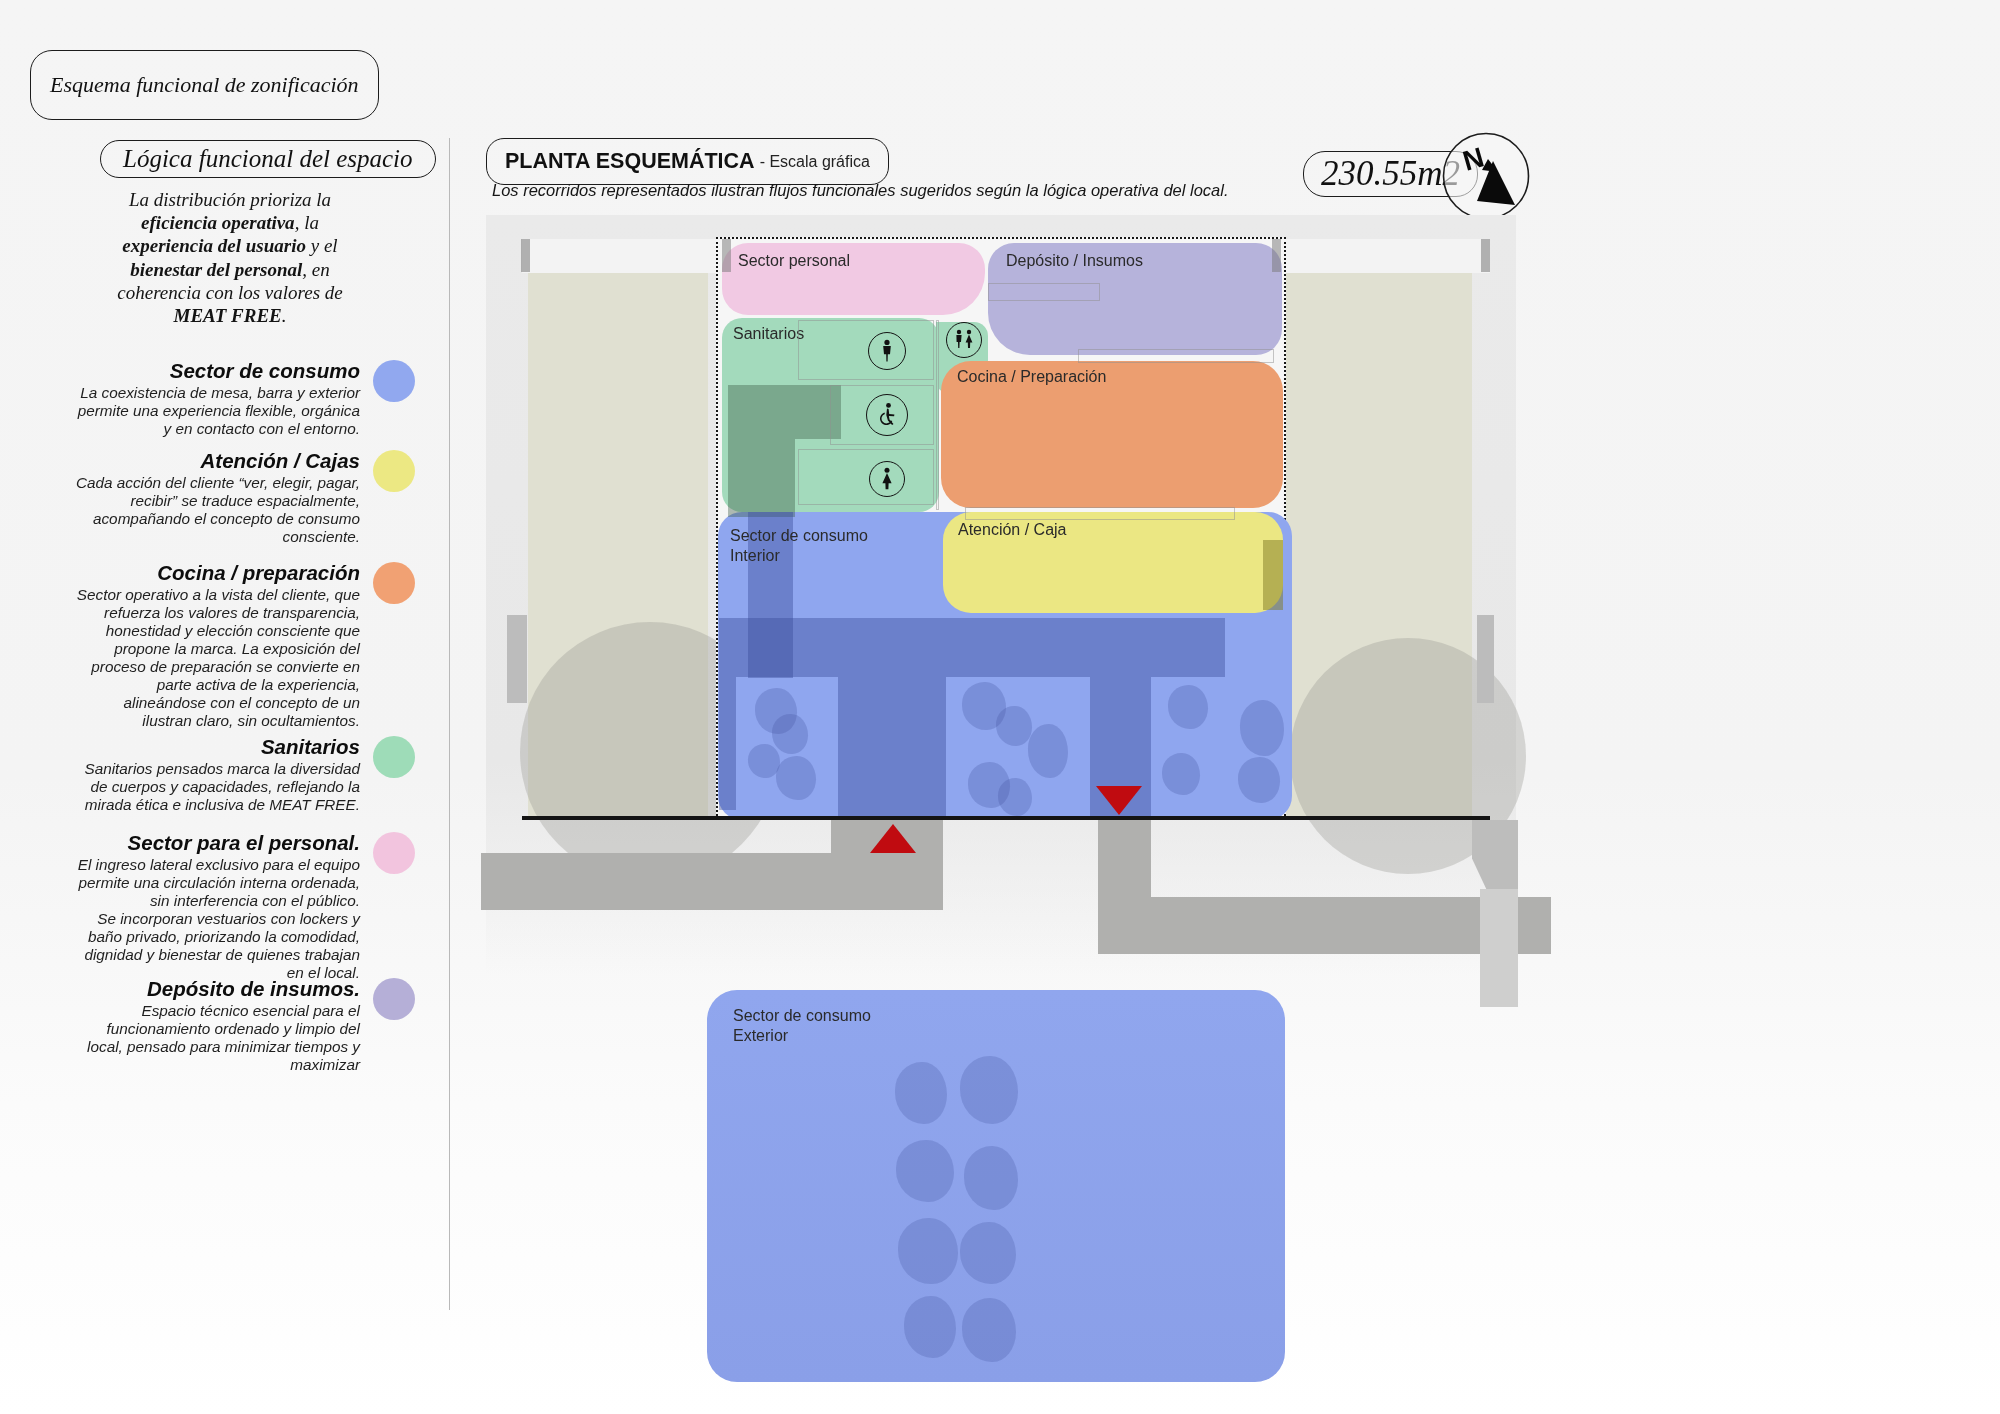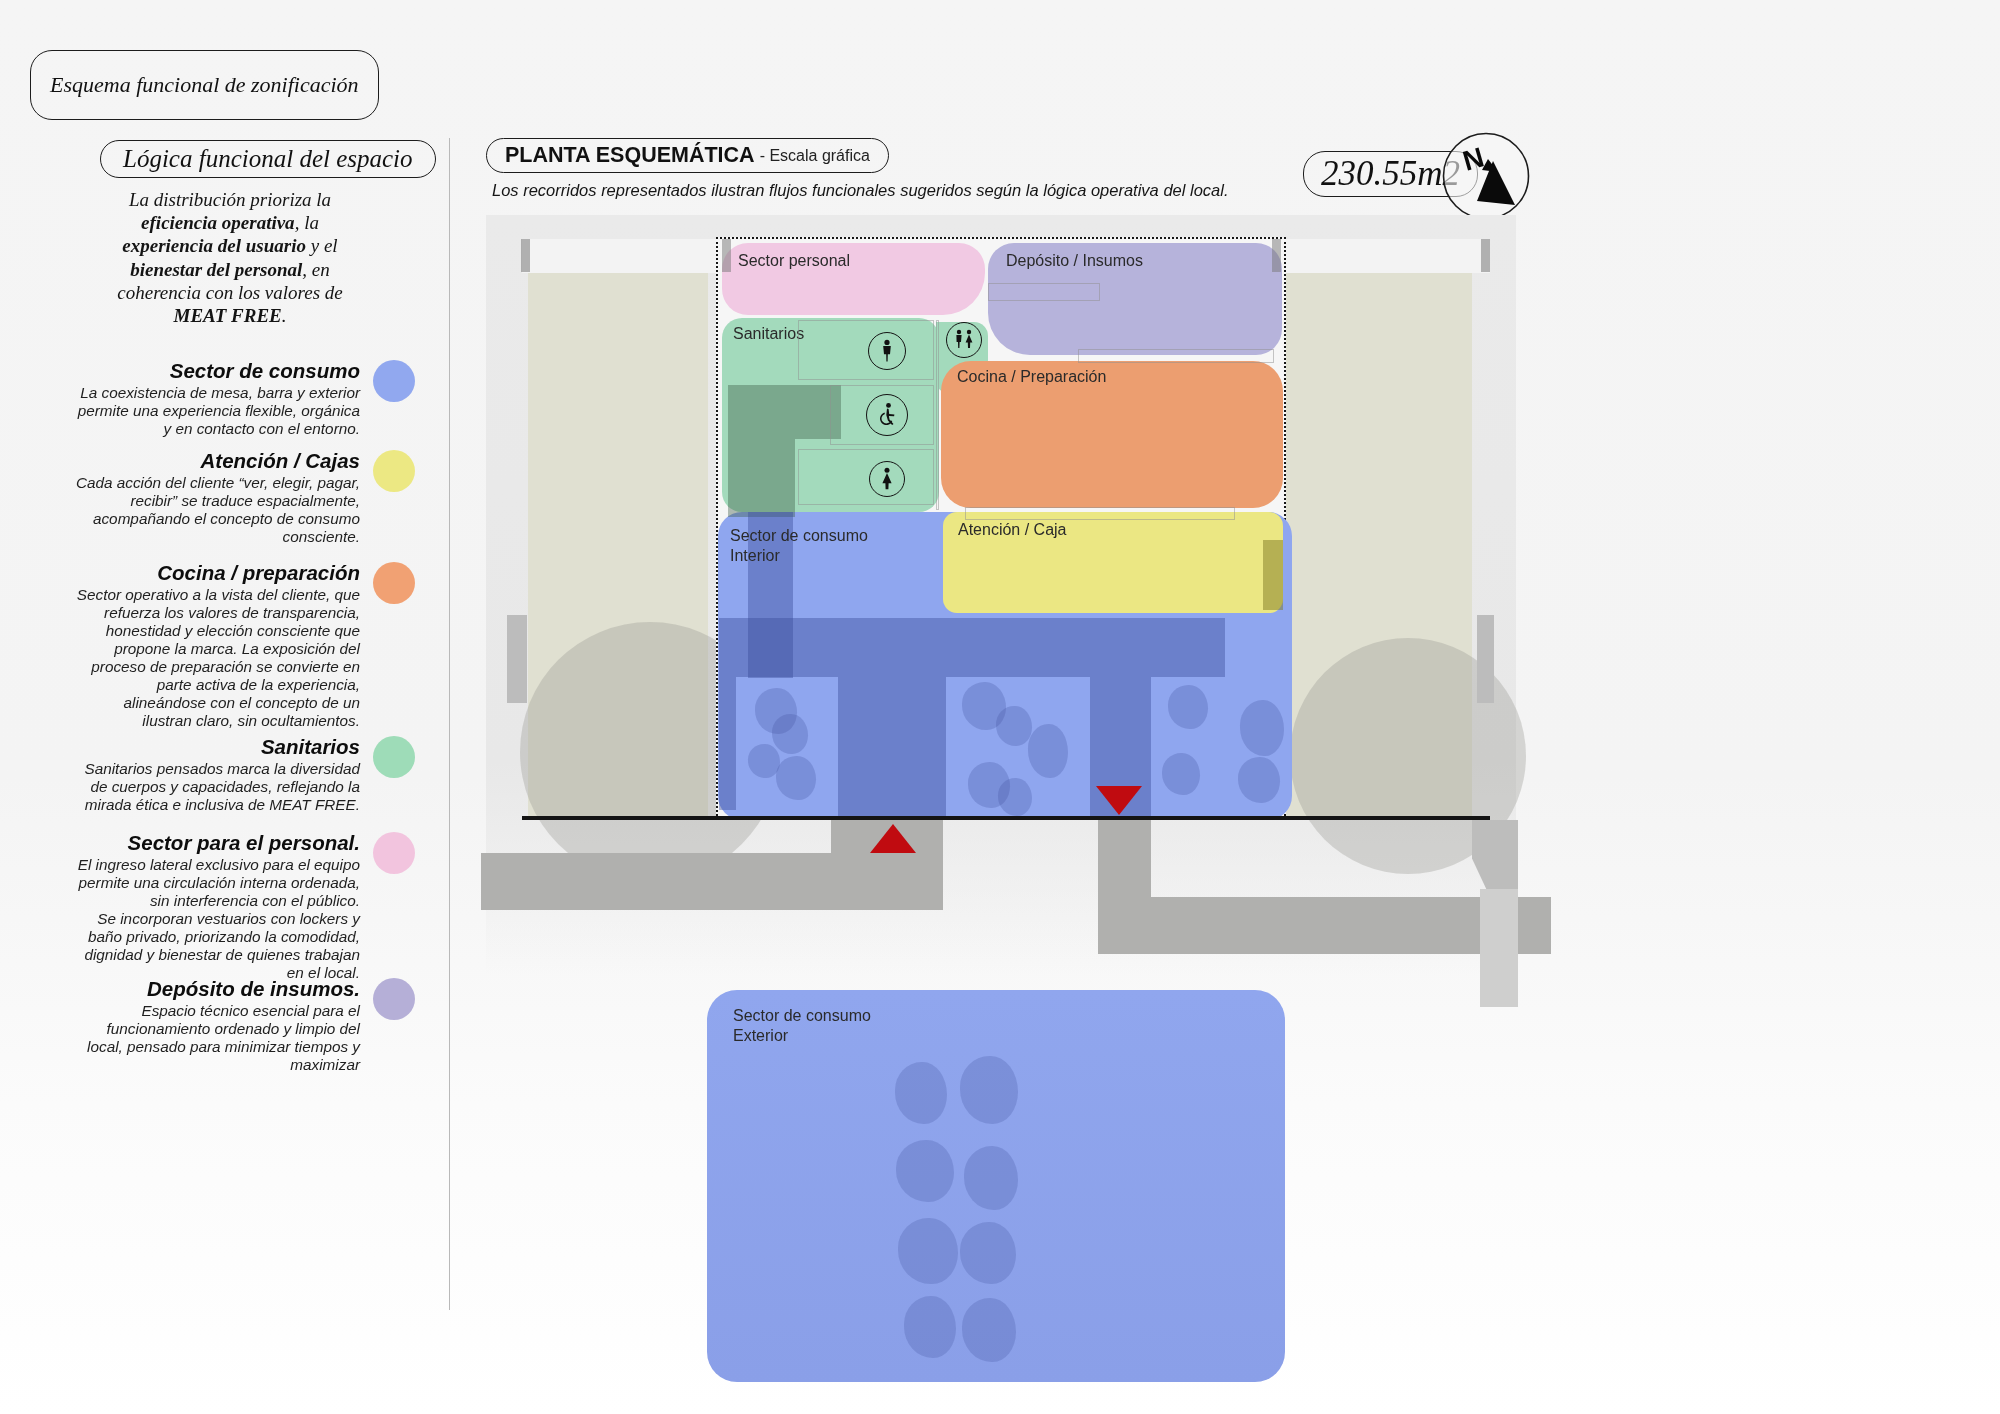--- a/index.html
+++ b/index.html
@@ -88,21 +88,21 @@
     <div class="lg-text">
         <div class="lg-title">Sector para el personal.</div>
       <div class="lg-desc">El ingreso lateral exclusivo para el equipo permite una circulación interna ordenada, sin interferencia con el público.
 Se incorporan vestuarios con lockers y baño privado, priorizando la comodidad, dignidad y bienestar de quienes trabajan en el local.</div>
       </div>
     <div class="lg-dot" style="background: rgb(242, 196, 222);"></div>
   </div>
 
   <div class="abs vline" style="left:449px;top:138px;height:1172px;"></div>
 
-  <div class="abs pill" style="left:486px;top:138px;padding:4px 18px;border-radius:18px;">
+  <div class="abs pill" style="left:486px;top:138px;padding:10px 18px;border-radius:18px;">
     <span style="font-weight:700;font-size:21.5px;color:#111;">PLANTA ESQUEMÁTICA</span>
     <span style="font-size:16px;color:#222;margin-left:5px;">- Escala gráfica</span>
   </div>
   <div class="abs note-it" style="left:492px;top:181px;">Los recorridos representados ilustran flujos funcionales sugeridos según la lógica operativa del local.</div>
 
   <div class="abs pill" style="left:1303px;top:151px;padding:2px 17px;">
     <span class="serif-it" style="font-size:35px;">230.55m2</span>
   </div>
 
   <div class="abs" style="left:1442px;top:132px;width:88px;height:88px;">
@@ -134,21 +134,21 @@
   </div>
   <div class="abs" style="left:722px;top:318px;width:217px;height:194px;background:#a3dabc;border-radius:20px;">
     <div class="zone-label" style="margin:6px 0 0 11px;">Sanitarios</div>
   </div>
   <div class="abs" style="left:936px;top:322px;width:52px;height:72px;background:#a3dabc;border-radius:0 14px 14px 14px;"></div>
   <div class="abs" style="left:941px;top:361px;width:342px;height:147px;background:#ec9e70;border-radius:30px;">
     <div class="zone-label" style="margin:6px 0 0 16px;">Cocina / Preparación</div>
   </div>
 
   <div class="abs" style="left:718px;top:512px;width:574px;height:308px;background:#8fa6ef;border-radius:24px;"></div>
-  <div class="abs" style="left:943px;top:512px;width:340px;height:101px;background:#ebe783;border-radius:14px;">
+  <div class="abs" style="left:943px;top:512px;width:340px;height:101px;background:#ebe783;border-radius:28px;">
     <div class="zone-label" style="margin:8px 0 0 15px;">Atención / Caja</div>
   </div>
   <div class="abs" style="left:1263px;top:540px;width:20px;height:70px;background:rgba(128,122,36,0.5);"></div>
 
   <div class="abs" style="left:728px;top:385px;width:113px;height:54px;background:rgba(55,88,66,0.38);"></div>
   <div class="abs" style="left:728px;top:439px;width:67px;height:78px;background:rgba(55,88,66,0.38);"></div>
 
   <div class="abs" style="left:748px;top:512px;width:45px;height:166px;background:rgba(57,76,153,0.42);"></div>
   <div class="abs" style="left:719px;top:618px;width:506px;height:59px;background:rgba(57,76,153,0.42);"></div>
   <div class="abs" style="left:719px;top:677px;width:17px;height:133px;background:rgba(57,76,153,0.42);"></div>

